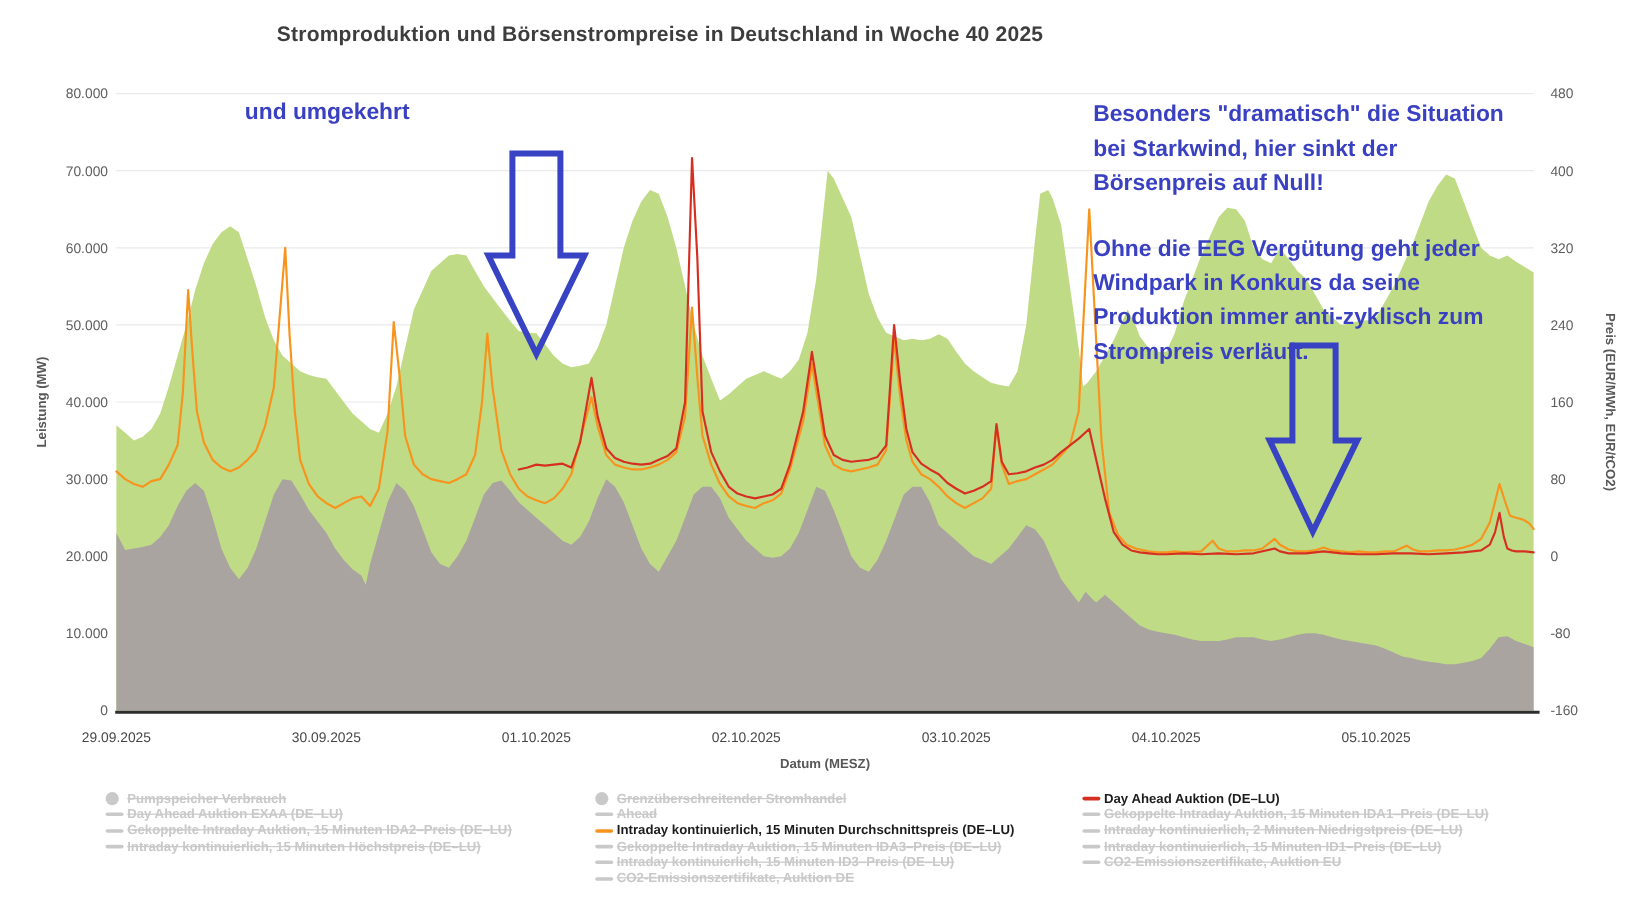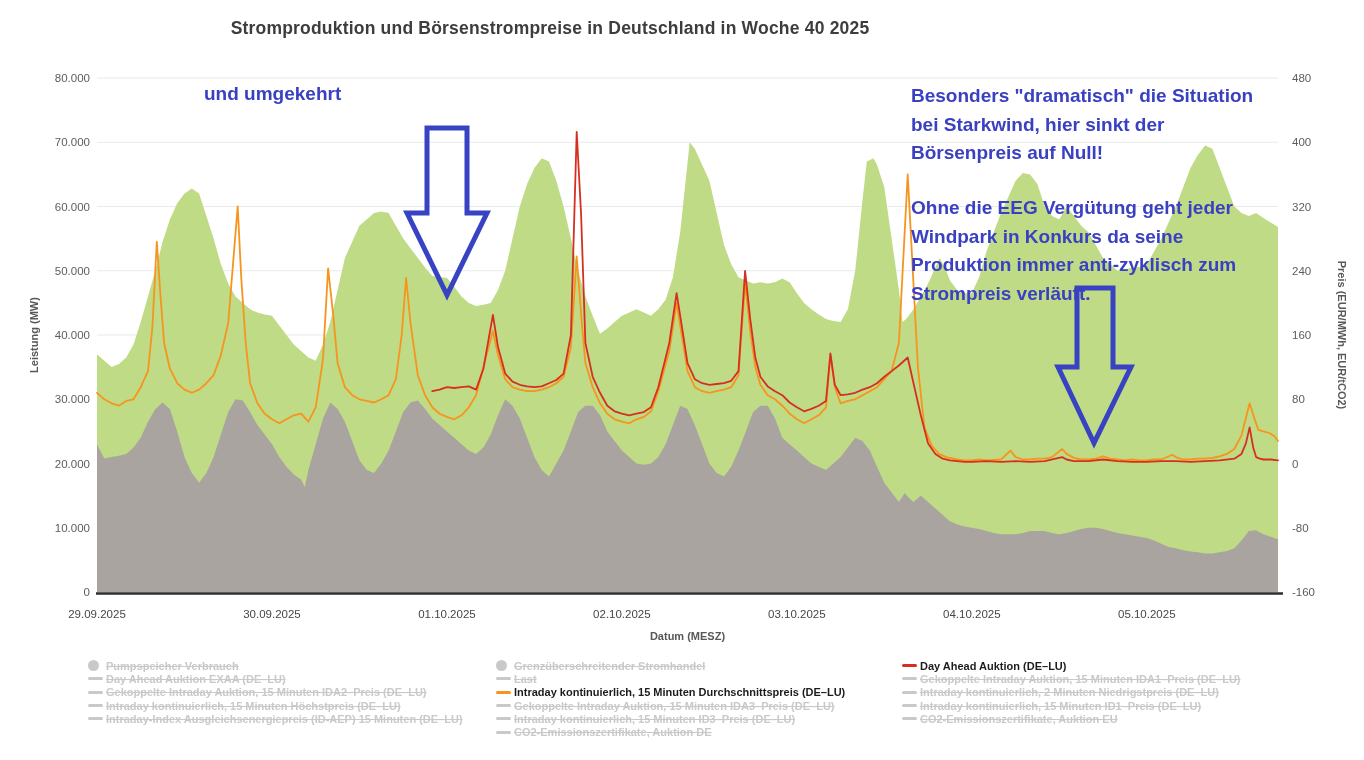--- a/index.html
+++ b/index.html
@@ -115,33 +115,29 @@
         <span class="lbl">Day Ahead Auktion EXAA (DE–LU)</span>
       </div>
       <div class="legend-item inactive">
         <span class="marker line" style="background: rgb(201, 201, 201);"></span>
         <span class="lbl">Gekoppelte Intraday Auktion, 15 Minuten IDA2–Preis (DE–LU)</span>
       </div>
       <div class="legend-item inactive">
         <span class="marker line" style="background: rgb(201, 201, 201);"></span>
         <span class="lbl">Intraday kontinuierlich, 15 Minuten Höchstpreis (DE–LU)</span>
       </div>
-      <div class="legend-item inactive">
-        <span class="marker line" style="background: rgb(201, 201, 201);"></span>
-        <span class="lbl">Intraday-Index Ausgleichsenergiepreis (ID-AEP) 15 Minuten (DE–LU)</span>
-      </div>
     </div>
     <div class="legend-col">
       <div class="legend-item inactive">
         <span class="marker circle" style="background: rgb(201, 201, 201);"></span>
         <span class="lbl">Grenzüberschreitender Stromhandel</span>
       </div>
       <div class="legend-item inactive">
         <span class="marker line" style="background: rgb(201, 201, 201);"></span>
-        <span class="lbl">Last</span>
+        <span class="lbl">Ahead</span>
       </div>
       <div class="legend-item active">
         <span class="marker line" style="background: rgb(247, 148, 29);"></span>
         <span class="lbl">Intraday kontinuierlich, 15 Minuten Durchschnittspreis (DE–LU)</span>
       </div>
       <div class="legend-item inactive">
         <span class="marker line" style="background: rgb(201, 201, 201);"></span>
         <span class="lbl">Gekoppelte Intraday Auktion, 15 Minuten IDA3–Preis (DE–LU)</span>
       </div>
       <div class="legend-item inactive">

